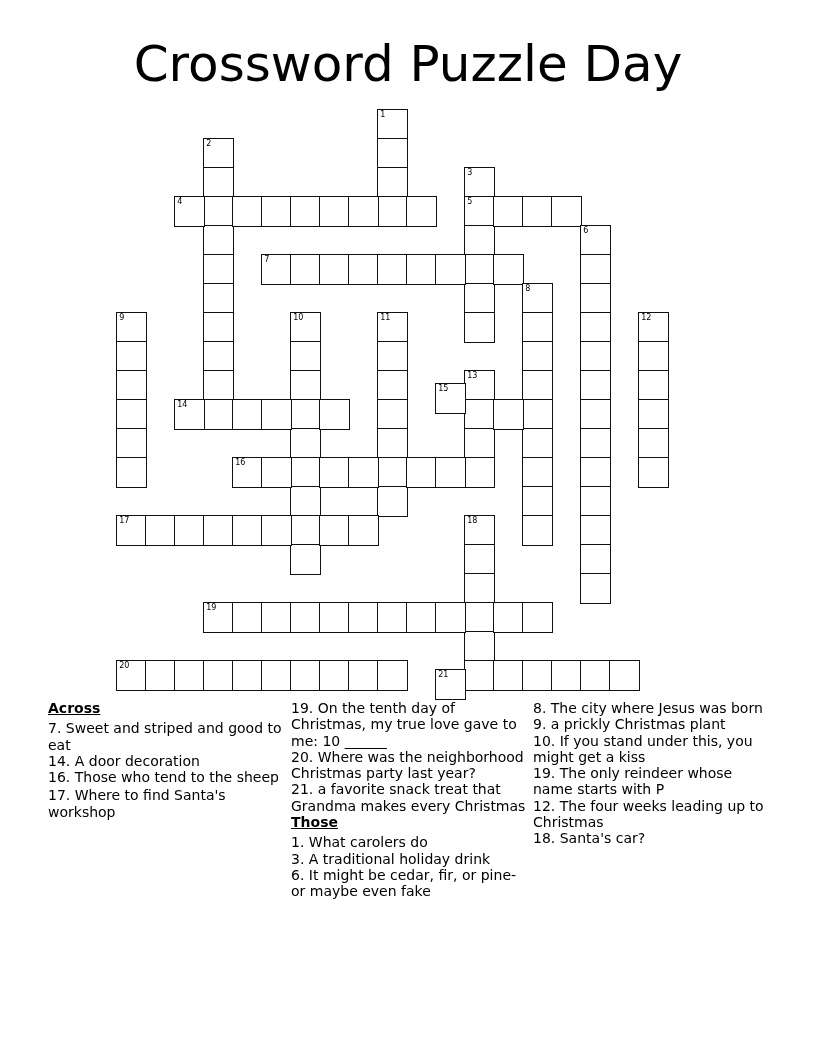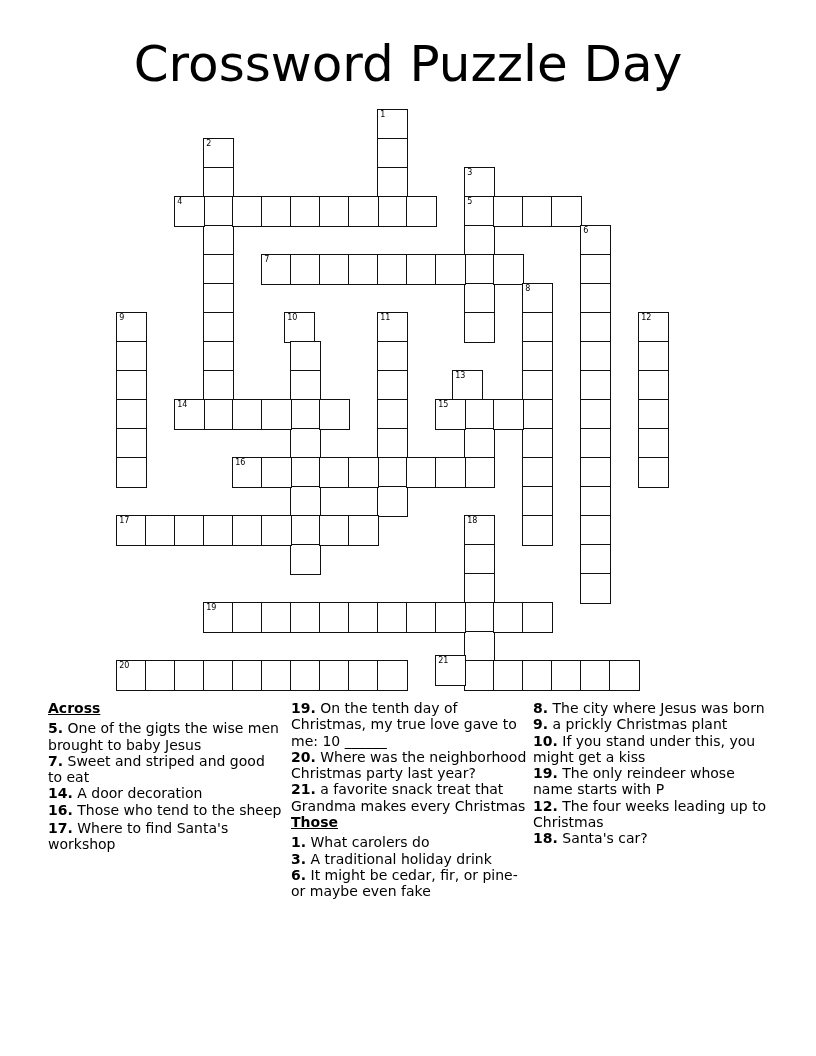--- a/index.html
+++ b/index.html
@@ -7,21 +7,21 @@
   .title { position: absolute; top: 32px; left: 0; width: 816px; text-align: center; font-size: 50px; line-height: 64px; font-family: "DejaVu Sans", sans-serif; }
   .grid { position: absolute; left: 117px; top: 110px; width: 560px; height: 580px; }
   .cell { position: absolute; width: 29px; height: 29px; box-sizing: border-box; border: 1.5px solid #111; background: #fff; margin-left: -0.75px; margin-top: -0.75px; width: 30.5px; height: 30.5px; }
   .cell .num { position: absolute; top: 0px; left: 2px; font-size: 8px; line-height: 10px; font-family: "DejaVu Sans", sans-serif; }
   .clues { position: absolute; top: 700px; font-size: 14px; line-height: 16.3px; }
   .col1 { left: 48px; width: 235px; }
   .col2 { left: 291px; width: 240px; }
   .col3 { left: 533px; width: 240px; }
   .heading { font-weight: bold; text-decoration: underline; margin-bottom: 4px; }
   .clue { margin: 0; }
-  .clue b { font-weight: bold; }
+  .clue b { font-weight: normal; }
 </style>
 </head>
 <body>
 
 <div class="title">Crossword Puzzle Day</div>
 
 <div class="grid" id="grid">
     <div class="cell" style="left: 261px; top: 0px;">
       <span class="num">1</span>
     </div>
@@ -99,21 +99,21 @@
     <div class="cell" style="left: 406px; top: 377px;"></div>
     <div class="cell" style="left: 406px; top: 406px;"></div>
     <div class="cell" style="left: 0px; top: 203px;">
       <span class="num">9</span>
     </div>
     <div class="cell" style="left: 0px; top: 232px;"></div>
     <div class="cell" style="left: 0px; top: 261px;"></div>
     <div class="cell" style="left: 0px; top: 290px;"></div>
     <div class="cell" style="left: 0px; top: 319px;"></div>
     <div class="cell" style="left: 0px; top: 348px;"></div>
-    <div class="cell" style="left: 168px; top: 203px; text-align: center;">
+    <div class="cell" style="left: 174px; top: 203px; text-align: center;">
       <span class="num">10</span>
     </div>
     <div class="cell" style="left: 174px; top: 232px;"></div>
     <div class="cell" style="left: 174px; top: 261px;"></div>
     <div class="cell" style="left: 174px; top: 290px;"></div>
     <div class="cell" style="left: 174px; top: 319px;"></div>
     <div class="cell" style="left: 174px; top: 348px;"></div>
     <div class="cell" style="left: 174px; top: 377px;"></div>
     <div class="cell" style="left: 174px; top: 406px;"></div>
     <div class="cell" style="left: 174px; top: 435px;"></div>
@@ -127,33 +127,33 @@
     <div class="cell" style="left: 261px; top: 348px;"></div>
     <div class="cell" style="left: 261px; top: 377px;"></div>
     <div class="cell" style="left: 522px; top: 203px;">
       <span class="num">12</span>
     </div>
     <div class="cell" style="left: 522px; top: 232px;"></div>
     <div class="cell" style="left: 522px; top: 261px;"></div>
     <div class="cell" style="left: 522px; top: 290px;"></div>
     <div class="cell" style="left: 522px; top: 319px;"></div>
     <div class="cell" style="left: 522px; top: 348px;"></div>
-    <div class="cell" style="left: 336px; top: 261px;">
+    <div class="cell" style="left: 348px; top: 261px;">
       <span class="num">13</span>
     </div>
     <div class="cell" style="left: 348px; top: 290px;"></div>
     <div class="cell" style="left: 348px; top: 319px;"></div>
     <div class="cell" style="left: 348px; top: 348px;"></div>
     <div class="cell" style="left: 58px; top: 290px;">
       <span class="num">14</span>
     </div>
     <div class="cell" style="left: 116px; top: 290px;"></div>
     <div class="cell" style="left: 145px; top: 290px;"></div>
     <div class="cell" style="left: 203px; top: 290px;"></div>
-    <div class="cell" style="left: 319px; top: 290px; padding-left: 12px;">
+    <div class="cell" style="left: 319px; top: 274px; padding-left: 12px;">
       <span class="num">15</span>
     </div>
     <div class="cell" style="left: 377px; top: 290px;"></div>
     <div class="cell" style="left: 116px; top: 348px;">
       <span class="num">16</span>
     </div>
     <div class="cell" style="left: 145px; top: 348px;"></div>
     <div class="cell" style="left: 203px; top: 348px;"></div>
     <div class="cell" style="left: 232px; top: 348px;"></div>
     <div class="cell" style="left: 290px; top: 348px;"></div>
@@ -194,33 +194,32 @@
     </div>
     <div class="cell" style="left: 29px; top: 551px;"></div>
     <div class="cell" style="left: 58px; top: 551px;"></div>
     <div class="cell" style="left: 87px; top: 551px;"></div>
     <div class="cell" style="left: 116px; top: 551px;"></div>
     <div class="cell" style="left: 145px; top: 551px;"></div>
     <div class="cell" style="left: 174px; top: 551px;"></div>
     <div class="cell" style="left: 203px; top: 551px;"></div>
     <div class="cell" style="left: 232px; top: 551px;"></div>
     <div class="cell" style="left: 261px; top: 551px;"></div>
-    <div class="cell" style="left: 319px; top: 546px;">
+    <div class="cell" style="left: 319px; top: 560px;">
       <span class="num">21</span>
     </div>
     <div class="cell" style="left: 377px; top: 551px;"></div>
     <div class="cell" style="left: 406px; top: 551px;"></div>
     <div class="cell" style="left: 435px; top: 551px;"></div>
     <div class="cell" style="left: 464px; top: 551px;"></div>
     <div class="cell" style="left: 493px; top: 551px;"></div>
   </div>
 
 <div class="clues col1">
   <div class="heading">Across</div>
-  <p class="clue"><b>5.</b> <span>One of the gigts the wise men brought to baby Jesus</span></p>
   <p class="clue"><b>7.</b> <span>Sweet and striped and good to eat</span></p>
   <p class="clue"><b>14.</b> <span>A door decoration</span></p>
   <p class="clue"><b>16.</b> <span>Those who tend to the sheep</span></p>
   <p class="clue" style="margin-top:2px"><b>17.</b> <span>Where to find Santa's workshop</span></p>
 </div>
 
 <div class="clues col2">
   <p class="clue"><b>19.</b> <span>On the tenth day of Christmas, my true love gave to me: 10 ______</span></p>
   <p class="clue"><b>20.</b> <span>Where was the neighborhood Christmas party last year?</span></p>
   <p class="clue"><b>21.</b> <span>a favorite snack treat that Grandma makes every Christmas</span></p>

